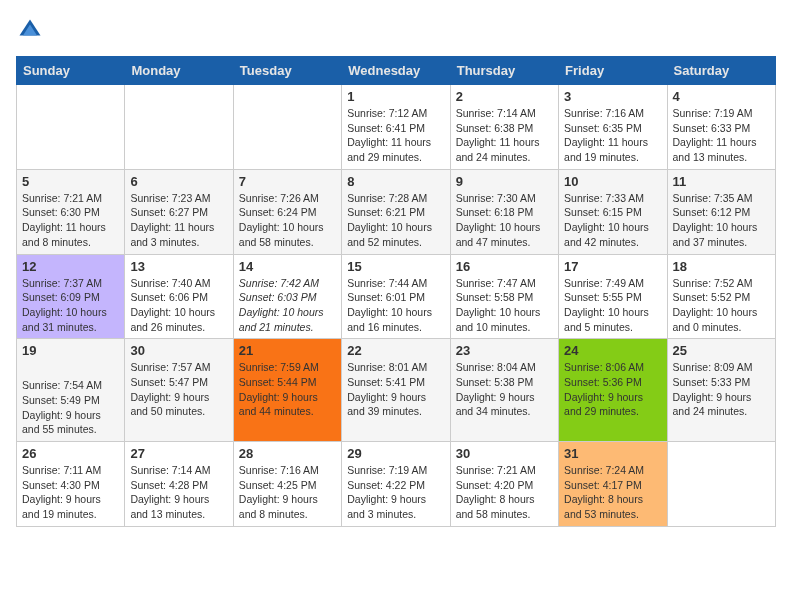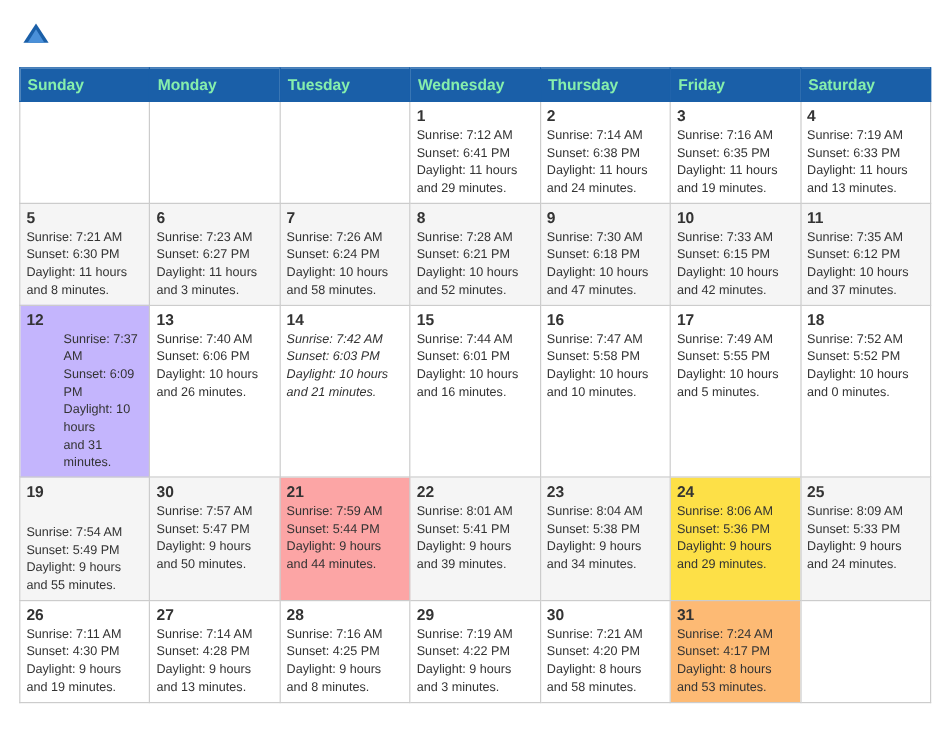--- a/index.html
+++ b/index.html
@@ -52,21 +52,21 @@
       font-size: 15px;
       color: #333;
     }
     .calendar {
       width: 100%;
       border-collapse: collapse;
       border: 1px solid #ccc;
     }
     .calendar th {
       background-color: #1a5fa8;
-      color: #86efac;
+      color: #e5e5e5;
       text-align: left;
       padding: 6px 6px;
       font-size: 13px;
       font-weight: bold;
       border: 1px solid #1a5fa8;
     }
     .calendar td {
       vertical-align: top;
       border: 1px solid #ccc;
       padding: 4px 5px;
@@ -210,21 +210,21 @@
           <div class="day-number">11</div>
           <div class="day-info" style="white-space: pre-line;">Sunrise: 7:35 AM
 Sunset: 6:12 PM
 Daylight: 10 hours
 and 37 minutes.</div>
         </td>
       </tr>
       <tr>
         <td style="background-color: #c4b5fd;">
           <div class="day-number">12</div>
-          <div class="day-info" style="white-space: pre-line; margin-left: 31px;">Sunrise: 7:37 AM
+          <div class="day-info" style="white-space: pre-line;">Sunrise: 7:37 AM
 Sunset: 6:09 PM
 Daylight: 10 hours
 and 31 minutes.</div>
         </td>
         <td style="background-color: rgb(255, 255, 255);">
           <div class="day-number">13</div>
           <div class="day-info" style="white-space: pre-line;">Sunrise: 7:40 AM
 Sunset: 6:06 PM
 Daylight: 10 hours
 and 26 minutes.</div>
@@ -273,42 +273,42 @@
 Daylight: 9 hours
 and 55 minutes.</div>
         </td>
         <td style="background-color: rgb(245, 245, 245);">
           <div class="day-number">30</div>
           <div class="day-info" style="white-space: pre-line;">Sunrise: 7:57 AM
 Sunset: 5:47 PM
 Daylight: 9 hours
 and 50 minutes.</div>
         </td>
-        <td style="background-color: #fca5a5;">
+        <td style="background-color: #f97316;">
           <div class="day-number">21</div>
           <div class="day-info" style="white-space: pre-line;">Sunrise: 7:59 AM
 Sunset: 5:44 PM
 Daylight: 9 hours
 and 44 minutes.</div>
         </td>
         <td style="background-color: rgb(245, 245, 245);">
           <div class="day-number">22</div>
           <div class="day-info" style="white-space: pre-line;">Sunrise: 8:01 AM
 Sunset: 5:41 PM
 Daylight: 9 hours
 and 39 minutes.</div>
         </td>
         <td style="background-color: rgb(245, 245, 245);">
           <div class="day-number">23</div>
           <div class="day-info" style="white-space: pre-line;">Sunrise: 8:04 AM
 Sunset: 5:38 PM
 Daylight: 9 hours
 and 34 minutes.</div>
         </td>
-        <td style="background-color: #fde047; margin-top: 30px;">
+        <td style="background-color: #84cc16; margin-top: 30px;">
           <div class="day-number">24</div>
           <div class="day-info" style="white-space: pre-line;">Sunrise: 8:06 AM
 Sunset: 5:36 PM
 Daylight: 9 hours
 and 29 minutes.</div>
         </td>
         <td style="background-color: rgb(245, 245, 245);">
           <div class="day-number">25</div>
           <div class="day-info" style="white-space: pre-line;">Sunrise: 8:09 AM
 Sunset: 5:33 PM

